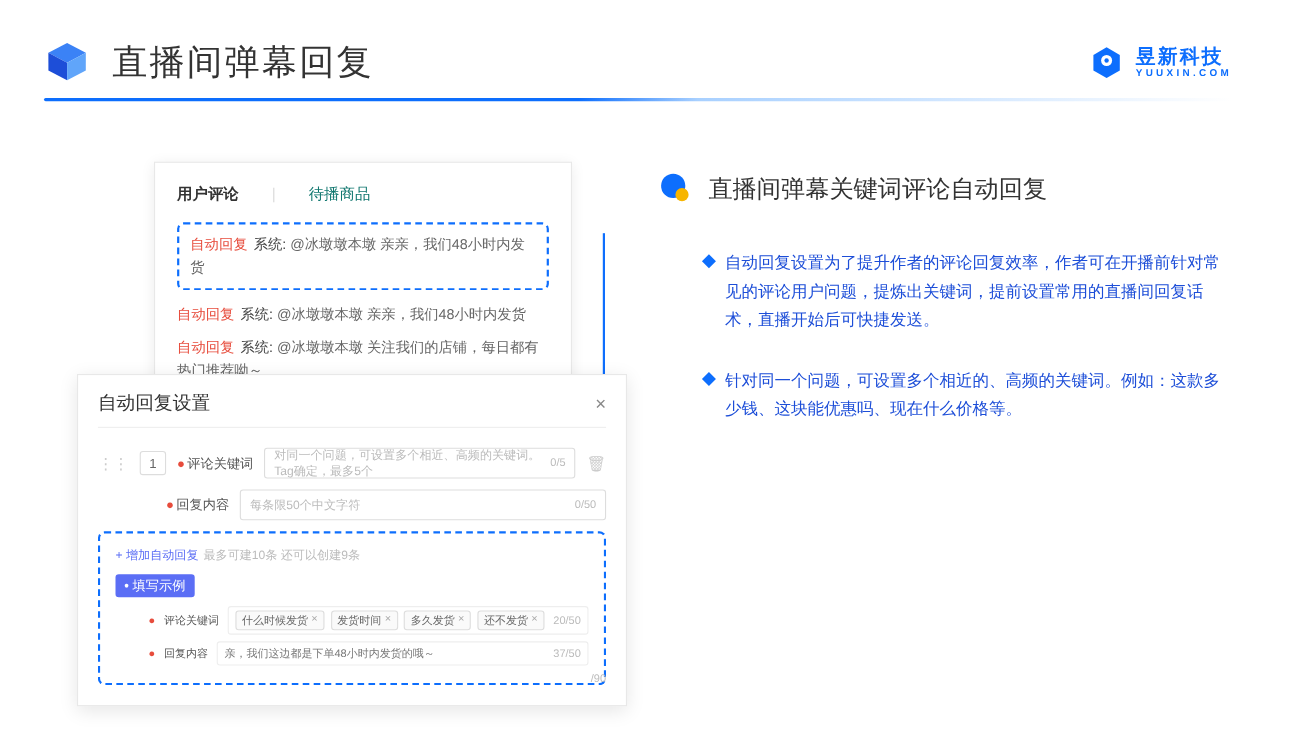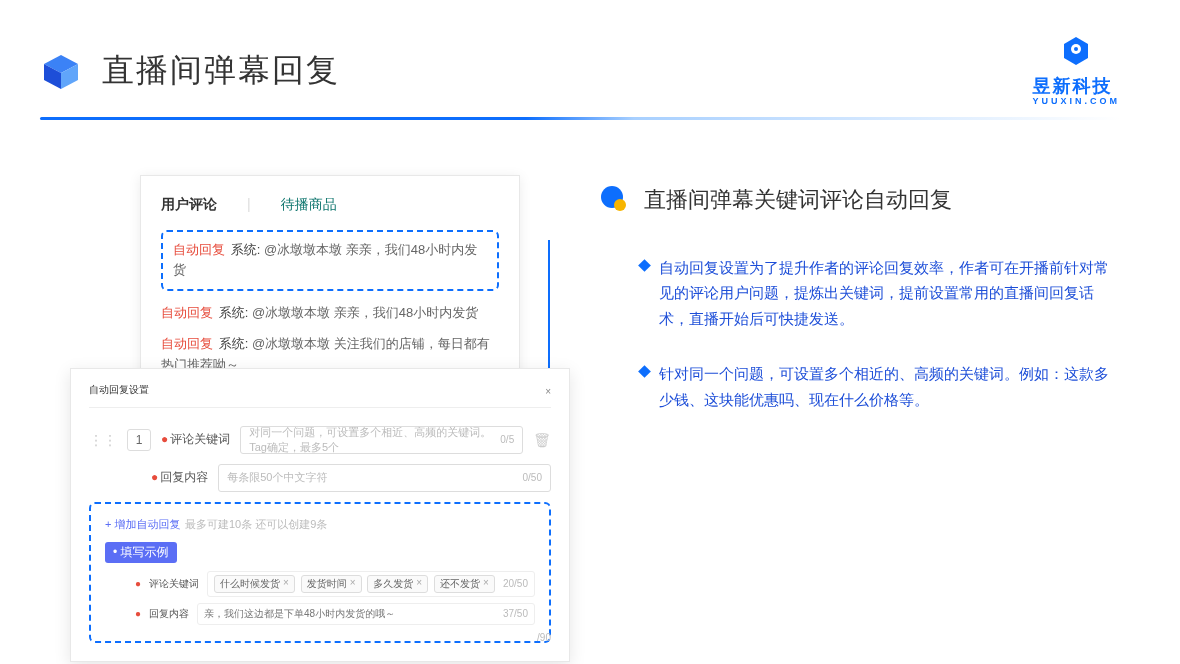--- a/index.html
+++ b/index.html
@@ -12,38 +12,37 @@
   overflow: hidden;
 }
 .header {
   display: flex;
   align-items: center;
   justify-content: space-between;
   padding: 35px 60px 0 40px;
 }
 .header-left {
   display: flex;
-  align-items: flex-end;
+  align-items: flex-start;
   gap: 20px;
 }
 .cube-icon {
   width: 42px;
   height: 42px;
 }
 .main-title {
   font-size: 32px;
   font-weight: 500;
   color: #333;
   letter-spacing: 2px;
 }
 .header-right {
   display: flex;
   align-items: center;
   gap: 10px;
-  flex-direction: column;
 }
 .brand-text {
   display: flex;
   flex-direction: column;
   line-height: 1.1;
 }
 .brand-top {
   font-size: 18px;
   color: #0d6efd;
   font-weight: 700;
@@ -153,21 +152,21 @@
   width: 500px;
   background: #fff;
   border: 1px solid #e8e8e8;
   box-shadow: 0 4px 16px rgba(0,0,0,0.1);
   padding: 14px 18px 18px 18px;
 }
 .dialog-head {
   display: flex;
   justify-content: space-between;
   align-items: flex-end;
-  font-size: 10px;
+  font-size: 17px;
   color: #333;
   border-bottom: 1px solid #eee;
   padding-bottom: 10px;
   margin-bottom: 18px;
 }
 .close-x { color: #888; cursor: pointer; }
 .form-row {
   display: flex;
   align-items: center;
   gap: 10px;

